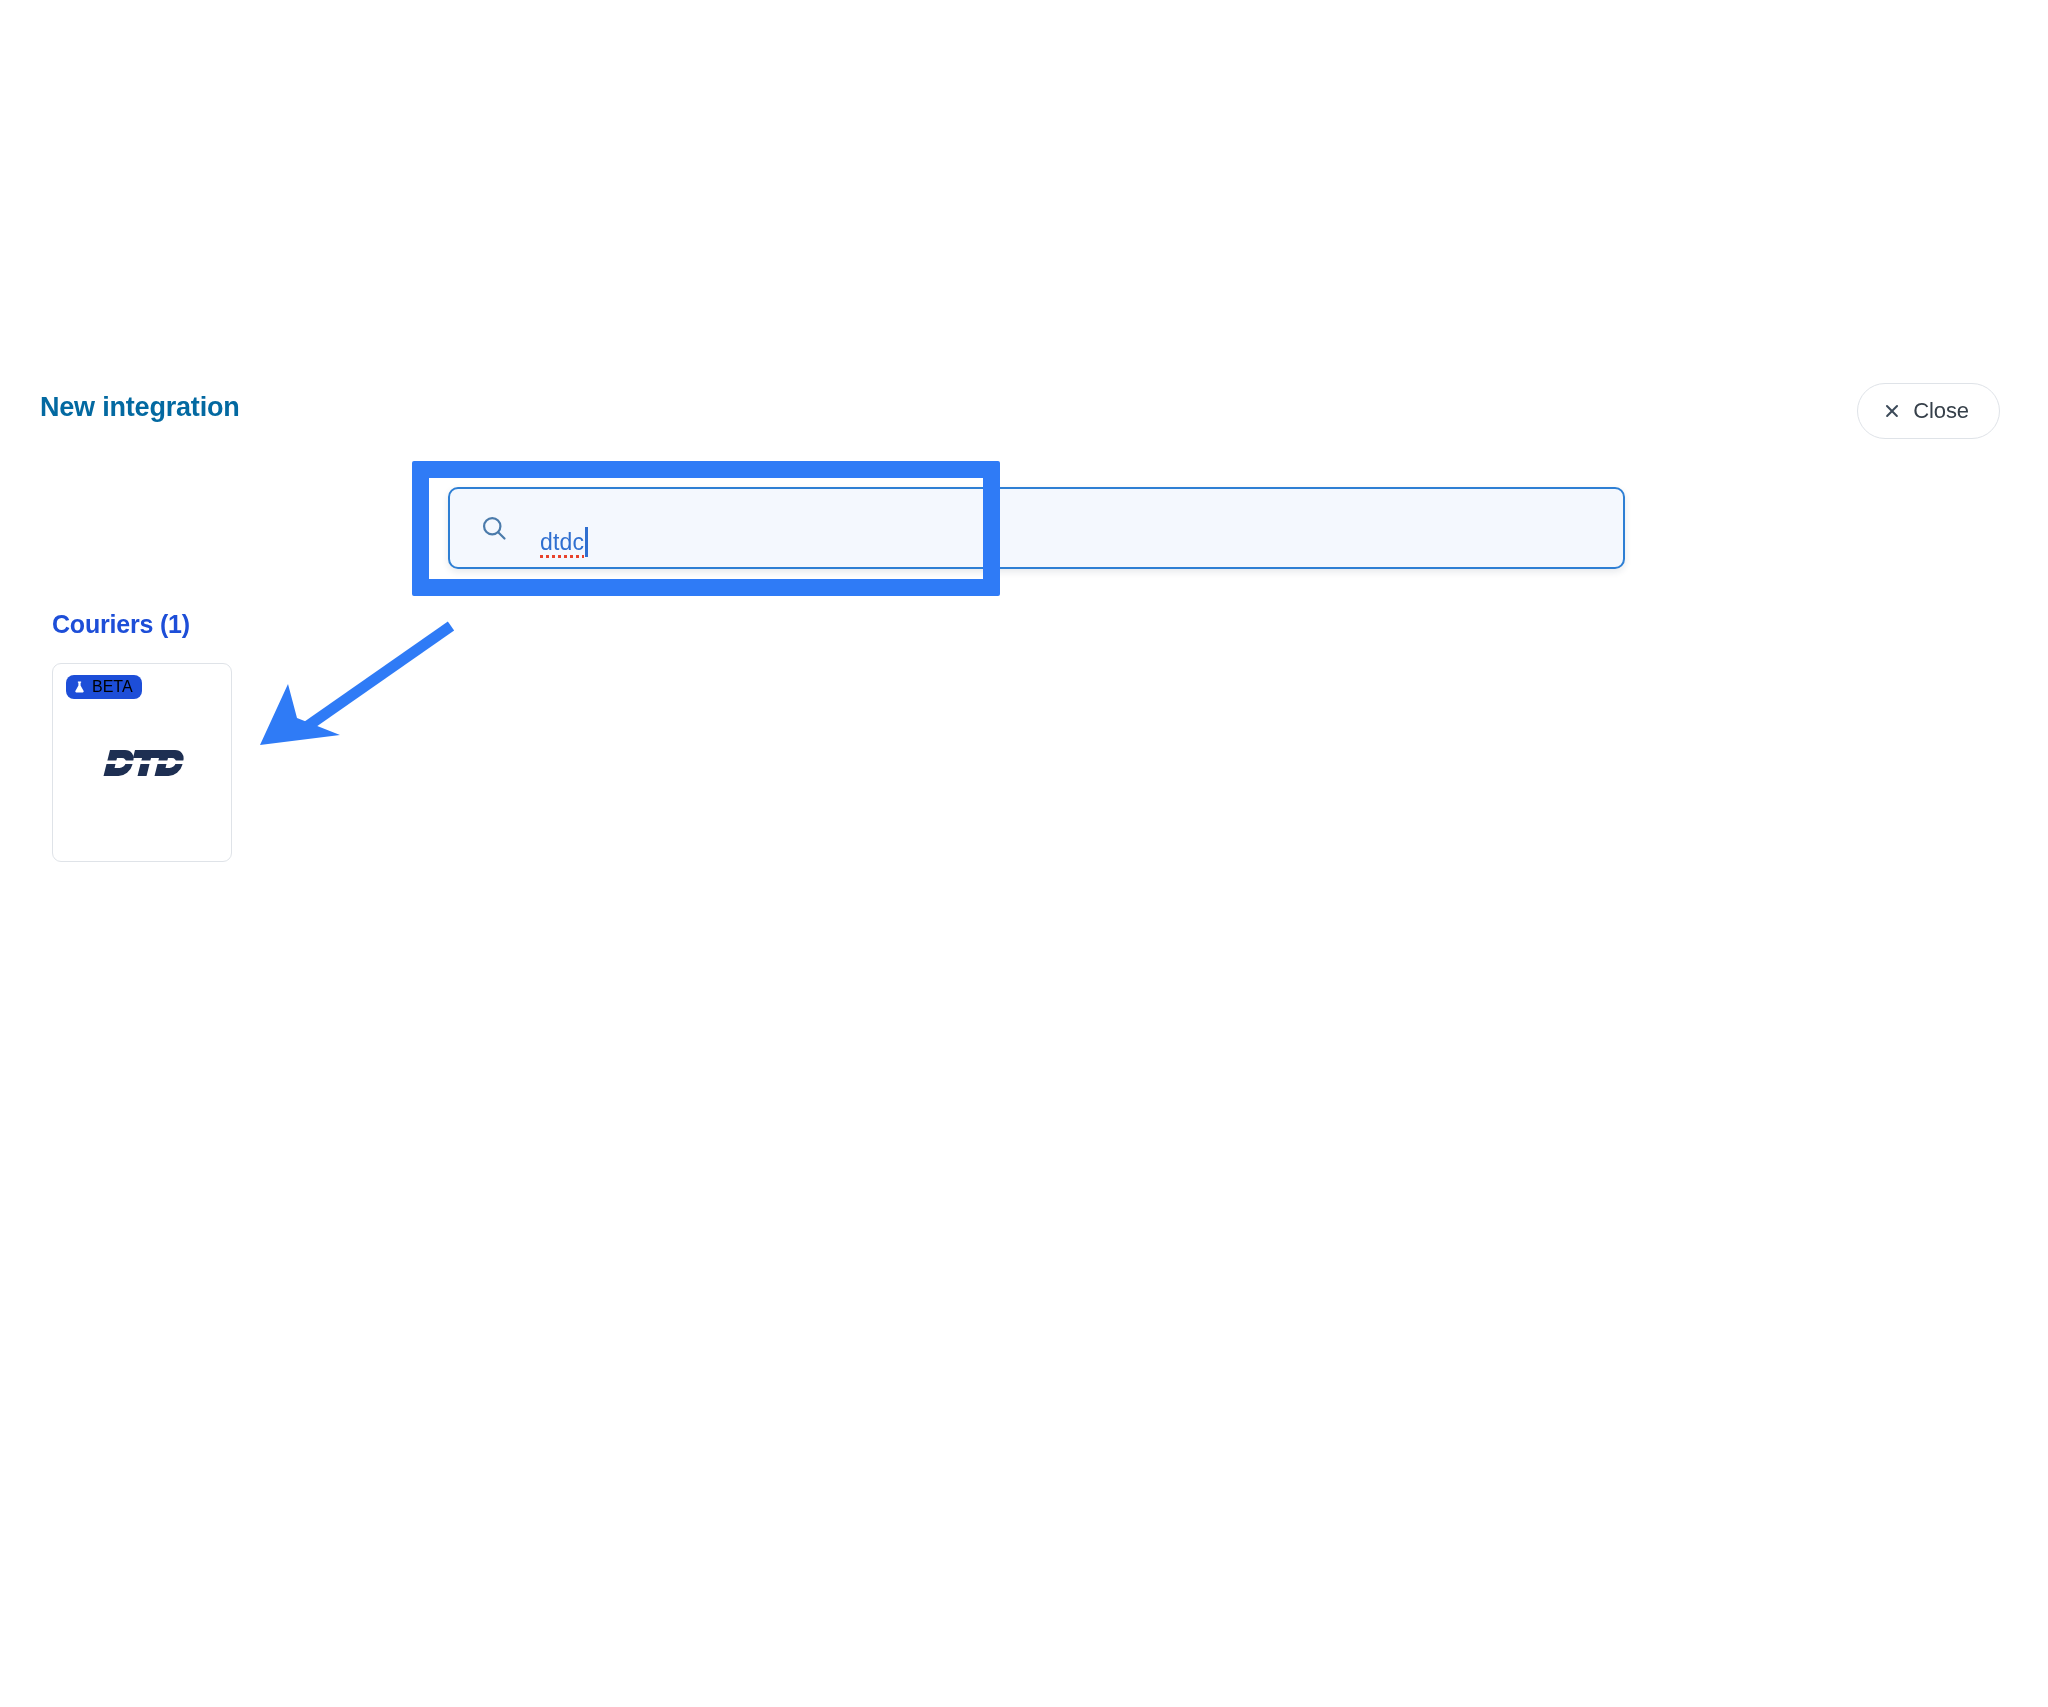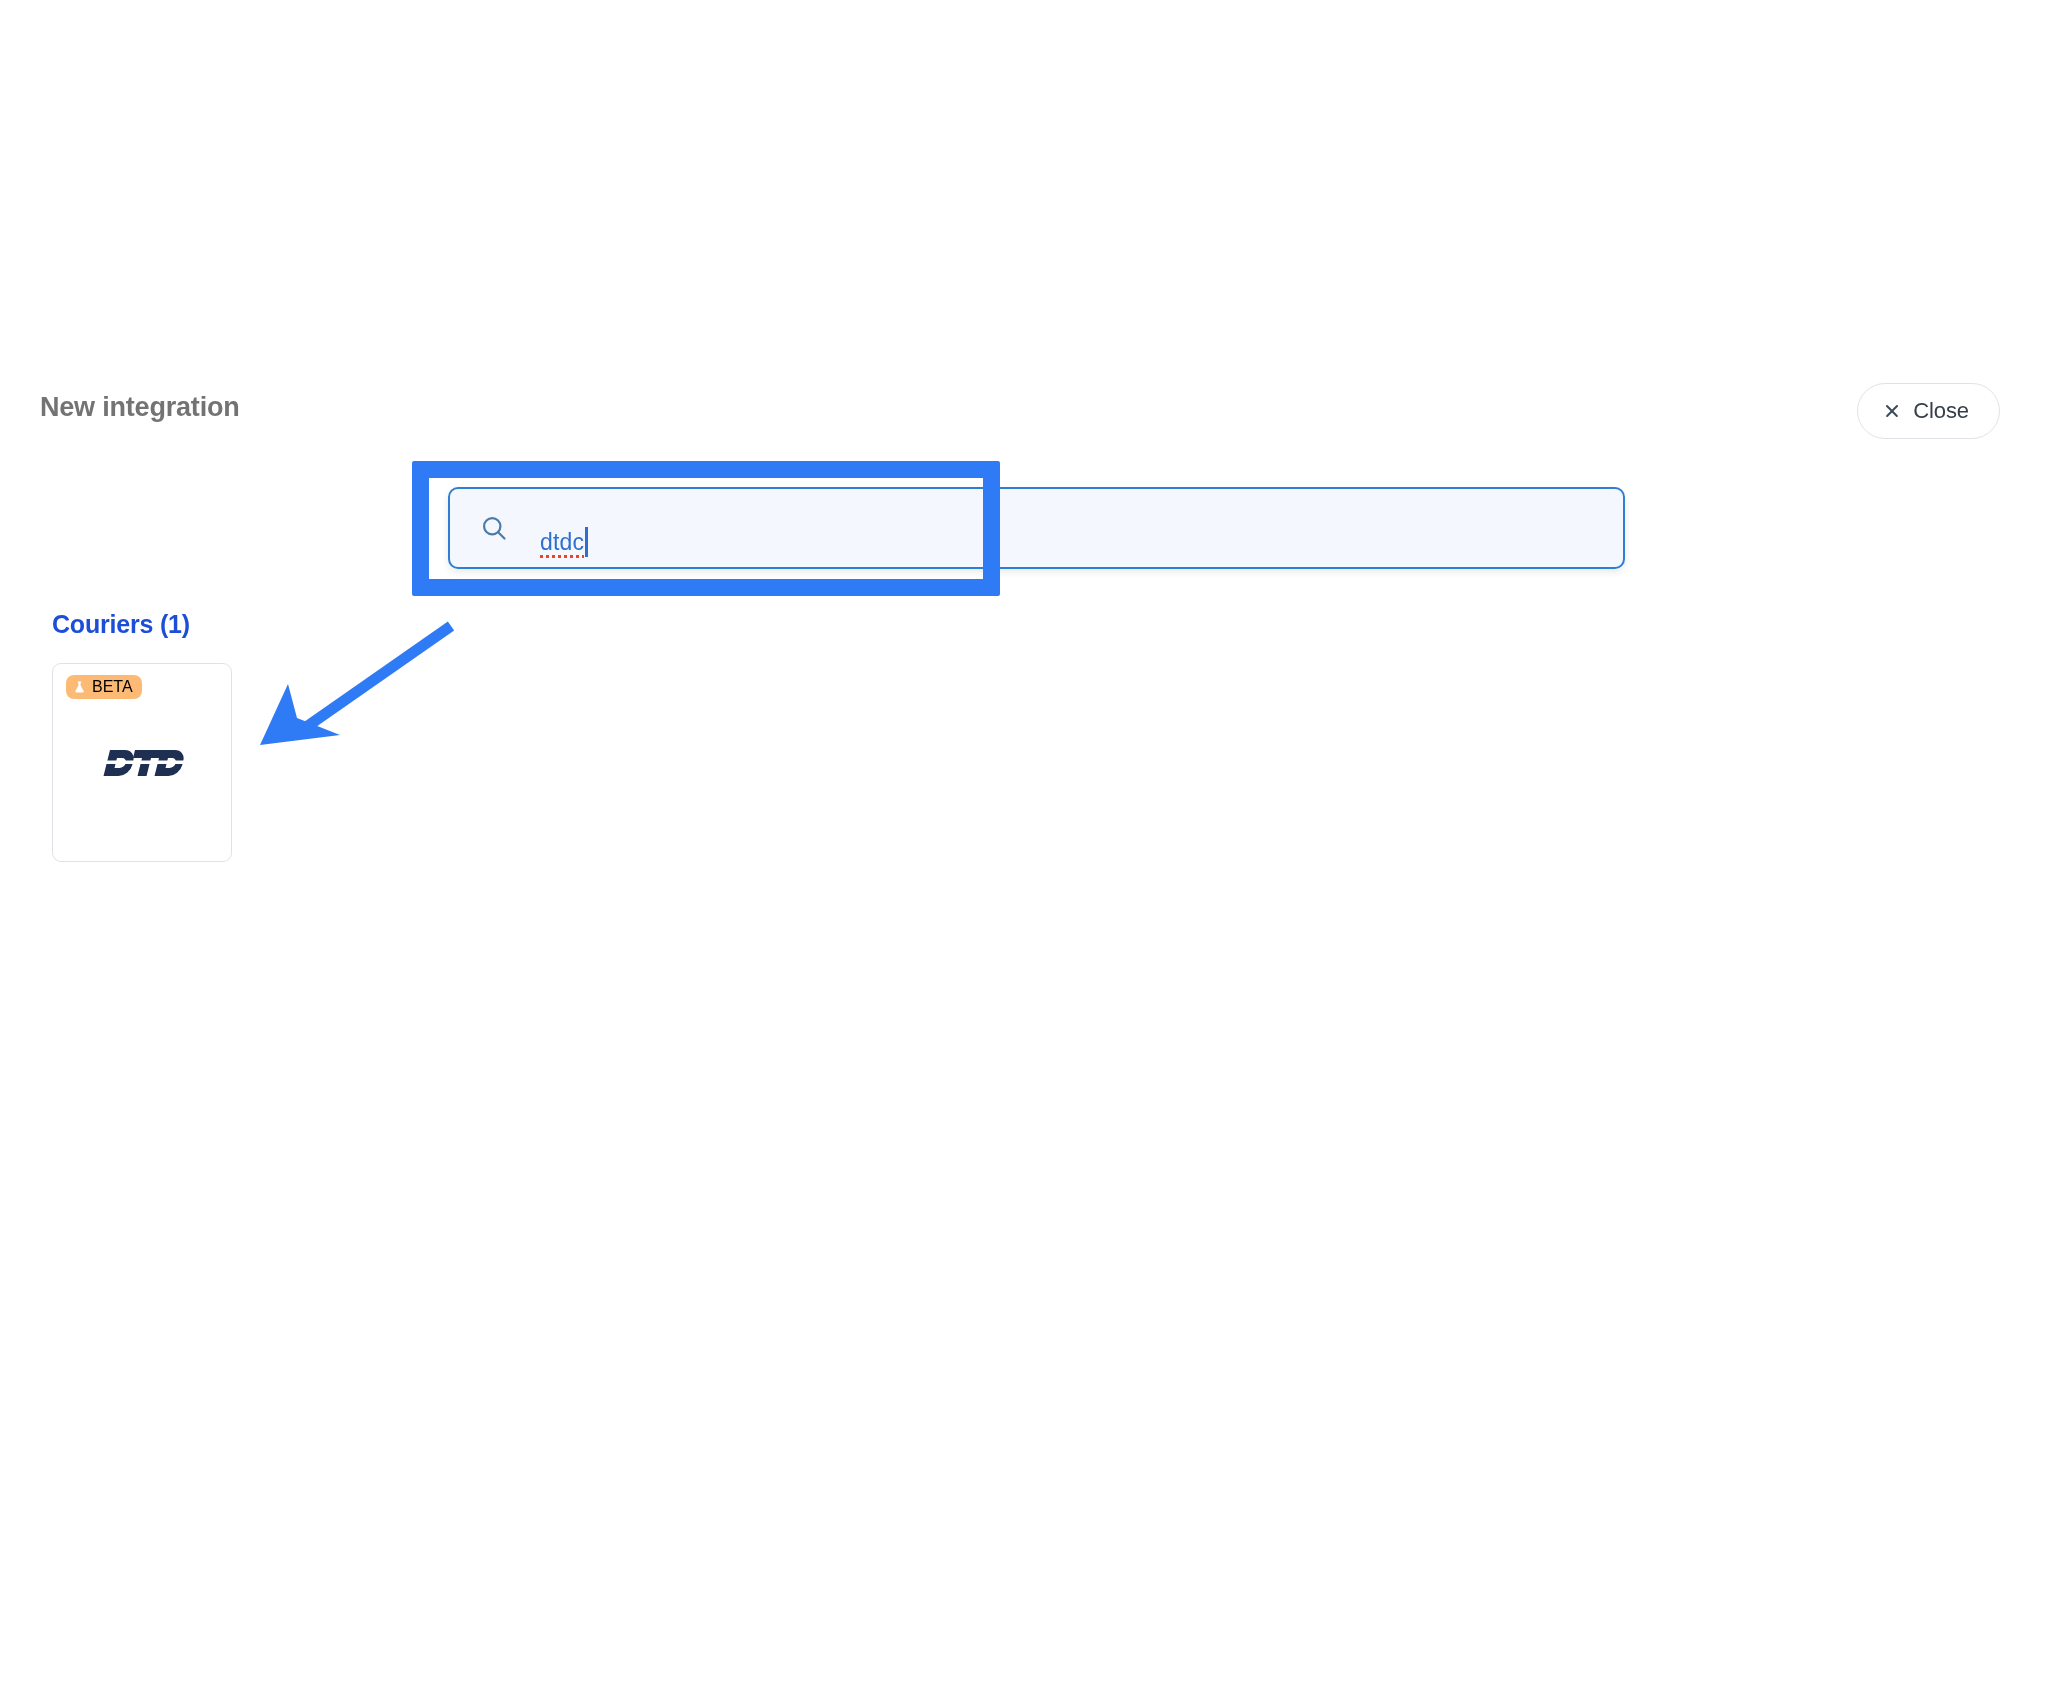--- a/index.html
+++ b/index.html
@@ -16,21 +16,21 @@
     -webkit-font-smoothing: antialiased;
   }
 
   
   #page-title {
     position: absolute;
     left: 40px;
     top: 392px;
     font-size: 27px;
     font-weight: 700;
-    color: #737373;
+    color: #0369a1;
     letter-spacing: -0.2px;
     white-space: nowrap;
   }
 
   #close-button {
     position: absolute;
     right: 48px;
     top: 383px;
     height: 56px;
     box-sizing: border-box;
@@ -163,21 +163,21 @@
   #beta-badge {
     position: absolute;
     left: 13px;
     top: 11px;
     height: 24px;
     box-sizing: border-box;
     display: flex;
     align-items: center;
     gap: 6px;
     padding: 0 9px 0 7px;
-    background: #fdba74;
+    background: #1d4ed8;
     border-radius: 8px;
   }
   #beta-flask-icon {
     width: 13px;
     height: 14px;
     display: block;
     color: #ffffff;
     flex: 0 0 auto;
   }
   #courier-logo {

